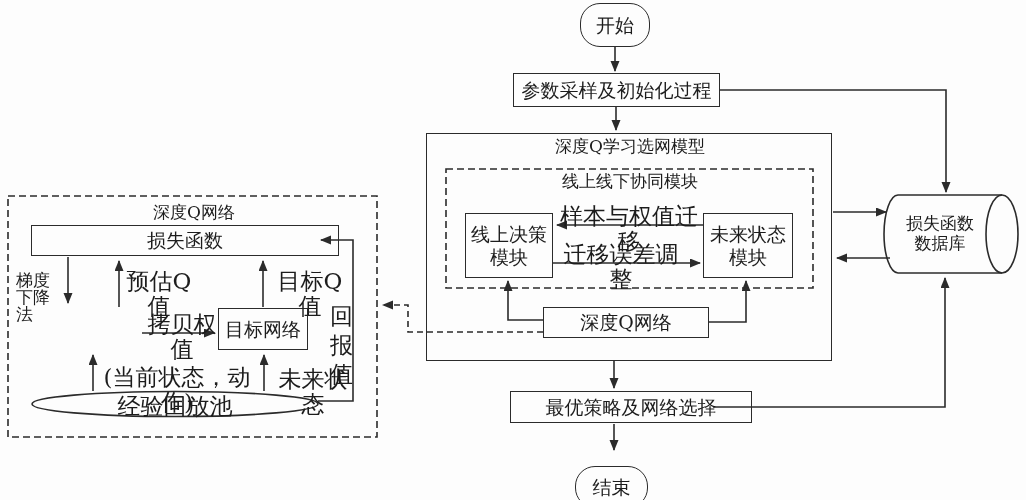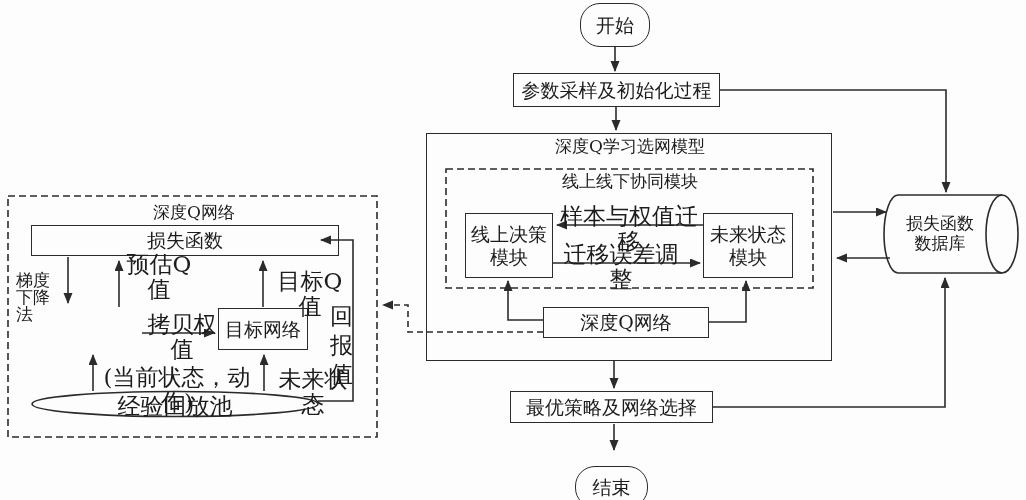--- a/index.html
+++ b/index.html
@@ -94,39 +94,39 @@
 
   <div class="box" style="left:703px;top:213px;width:90px;height:65px;">未来状态
 模块</div>
 
   <div class="lbl" style="left:554px;top:204px;width:150px;">样本与权值迁移</div>
 
   <div class="lbl" style="left:554px;top:242px;width:134px;">迁移误差调整</div>
 
   <div class="box" style="left:543px;top:307px;width:166px;height:31px;">深度Q网络</div>
 
-  <div class="box" style="left:510px;top:391px;width:203px;height:32px;">最优策略及网络选择</div>
+  <div class="box" style="left:510px;top:391px;width:242px;height:32px;">最优策略及网络选择</div>
 
   <div class="box round" style="left:575px;top:466px;width:73px;height:42px;">结束</div>
 
   <div class="lbl title" style="left:890px;top:214px;width:100px;line-height:1.15;">损失函数
 数据库</div>
 
   <div class="lbl title" style="left:114px;top:203px;width:160px;">深度Q网络</div>
 
   <div class="box" style="left:31px;top:225px;width:308px;height:31px;">损失函数</div>
 
 
   <div class="box" style="left:218px;top:308px;width:90px;height:42px;">目标网络</div>
 
   <div class="lbl" style="left:16px;top:260px;width:44px;font-size:17px;line-height:1.0;text-align:left;margin-top:12px;">梯度
 下降
 法</div>
 
-  <div class="lbl" style="left:123px;top:252px;width:72px;text-align:center;">预估Q值</div>
+  <div class="lbl" style="left:123px;top:269px;width:72px;text-align:center;">预估Q值</div>
 
   <div class="lbl" style="left:274px;top:269px;width:72px;">目标Q值</div>
 
   <div class="lbl" style="left:146px;top:312px;width:72px;">拷贝权值</div>
 
   <div class="lbl" style="left:330px;top:302px;width:22px;line-height:1.25;">回
 报
 值</div>
 
   <div class="lbl" style="left:97px;top:365px;width:160px;">(当前状态，动作)</div>

